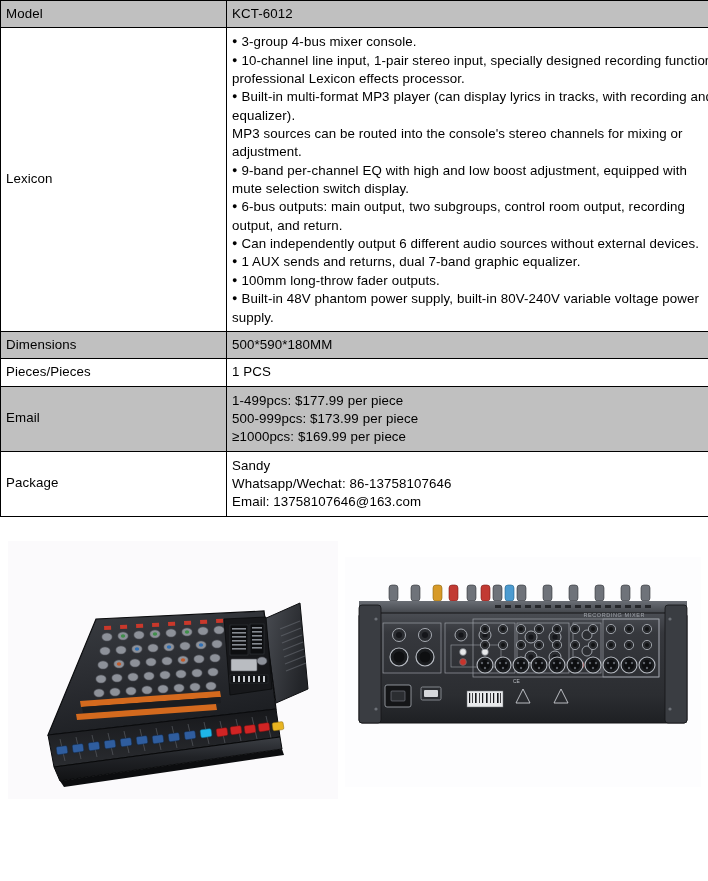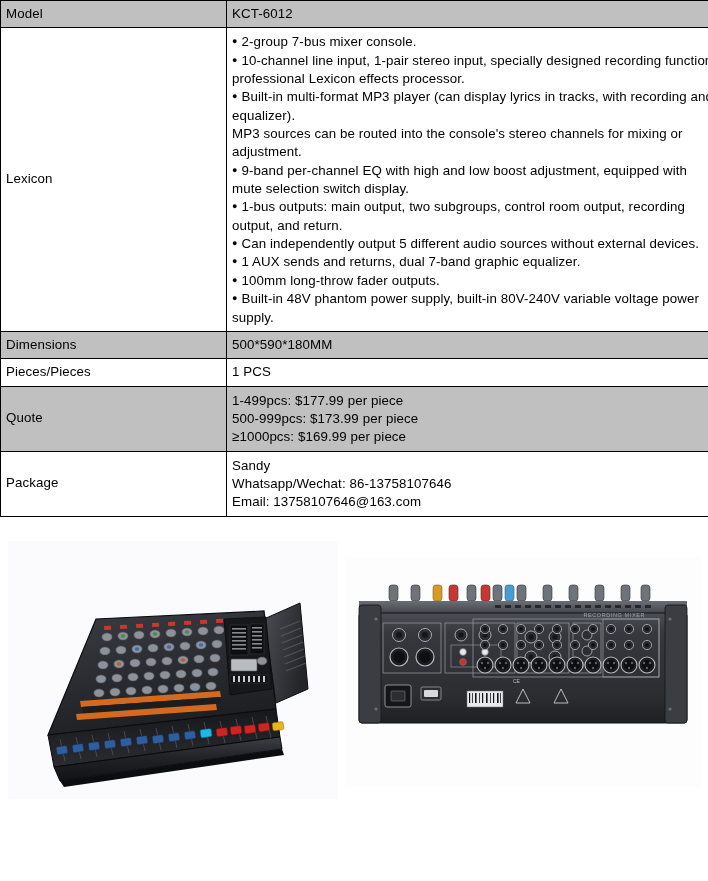--- a/index.html
+++ b/index.html
@@ -83,46 +83,46 @@
   <tbody>
     <tr class="row-shaded single-line">
       <td class="col-label label-cell">Model</td>
       <td class="col-value">KCT-6012</td>
     </tr>
 
     <tr class="row-plain feature-row">
       <td class="col-label label-cell">Lexicon</td>
       <td class="col-value value-cell">
         <ul class="feature-list" id="feature-list">
-            <li class="bulleted"><span>2-group 7-bus mixer console.</span></li>
+            <li class="bulleted"><span>3-group 4-bus mixer console.</span></li>
             <li class="bulleted"><span>10-channel line input, 1-pair stereo input, specially designed recording function, professional Lexicon effects processor.</span></li>
             <li class="bulleted"><span>Built-in multi-format MP3 player (can display lyrics in tracks, with recording and equalizer).</span></li>
             <li><span>MP3 sources can be routed into the console's stereo channels for mixing or adjustment.</span></li>
             <li class="bulleted"><span>9-band per-channel EQ with high and low boost adjustment, equipped with mute selection switch display.</span></li>
-            <li class="bulleted"><span>1-bus outputs: main output, two subgroups, control room output, recording output, and return.</span></li>
-            <li class="bulleted"><span>Can independently output 5 different audio sources without external devices.</span></li>
+            <li class="bulleted"><span>6-bus outputs: main output, two subgroups, control room output, recording output, and return.</span></li>
+            <li class="bulleted"><span>Can independently output 6 different audio sources without external devices.</span></li>
             <li class="bulleted"><span>1 AUX sends and returns, dual 7-band graphic equalizer.</span></li>
             <li class="bulleted"><span>100mm long-throw fader outputs.</span></li>
             <li class="bulleted"><span>Built-in 48V phantom power supply, built-in 80V-240V variable voltage power supply.</span></li>
           </ul>
       </td>
     </tr>
 
     <tr class="row-shaded single-line">
       <td class="col-label label-cell">Dimensions</td>
       <td class="col-value">500*590*180MM</td>
     </tr>
 
     <tr class="row-plain single-line">
       <td class="col-label label-cell">Pieces/Pieces</td>
       <td class="col-value">1 PCS</td>
     </tr>
 
     <tr class="row-shaded">
-      <td class="col-label label-cell">Quote</td>
+      <td class="col-label label-cell">Email</td>
       <td class="col-value value-cell">
         <div class="quote-lines" id="quote-lines">
             <div>1-499pcs: $177.99 per piece</div>
             <div>500-999pcs: $173.99 per piece</div>
             <div>≥1000pcs: $169.99 per piece</div>
           </div>
       </td>
     </tr>
 
     <tr class="row-plain">

